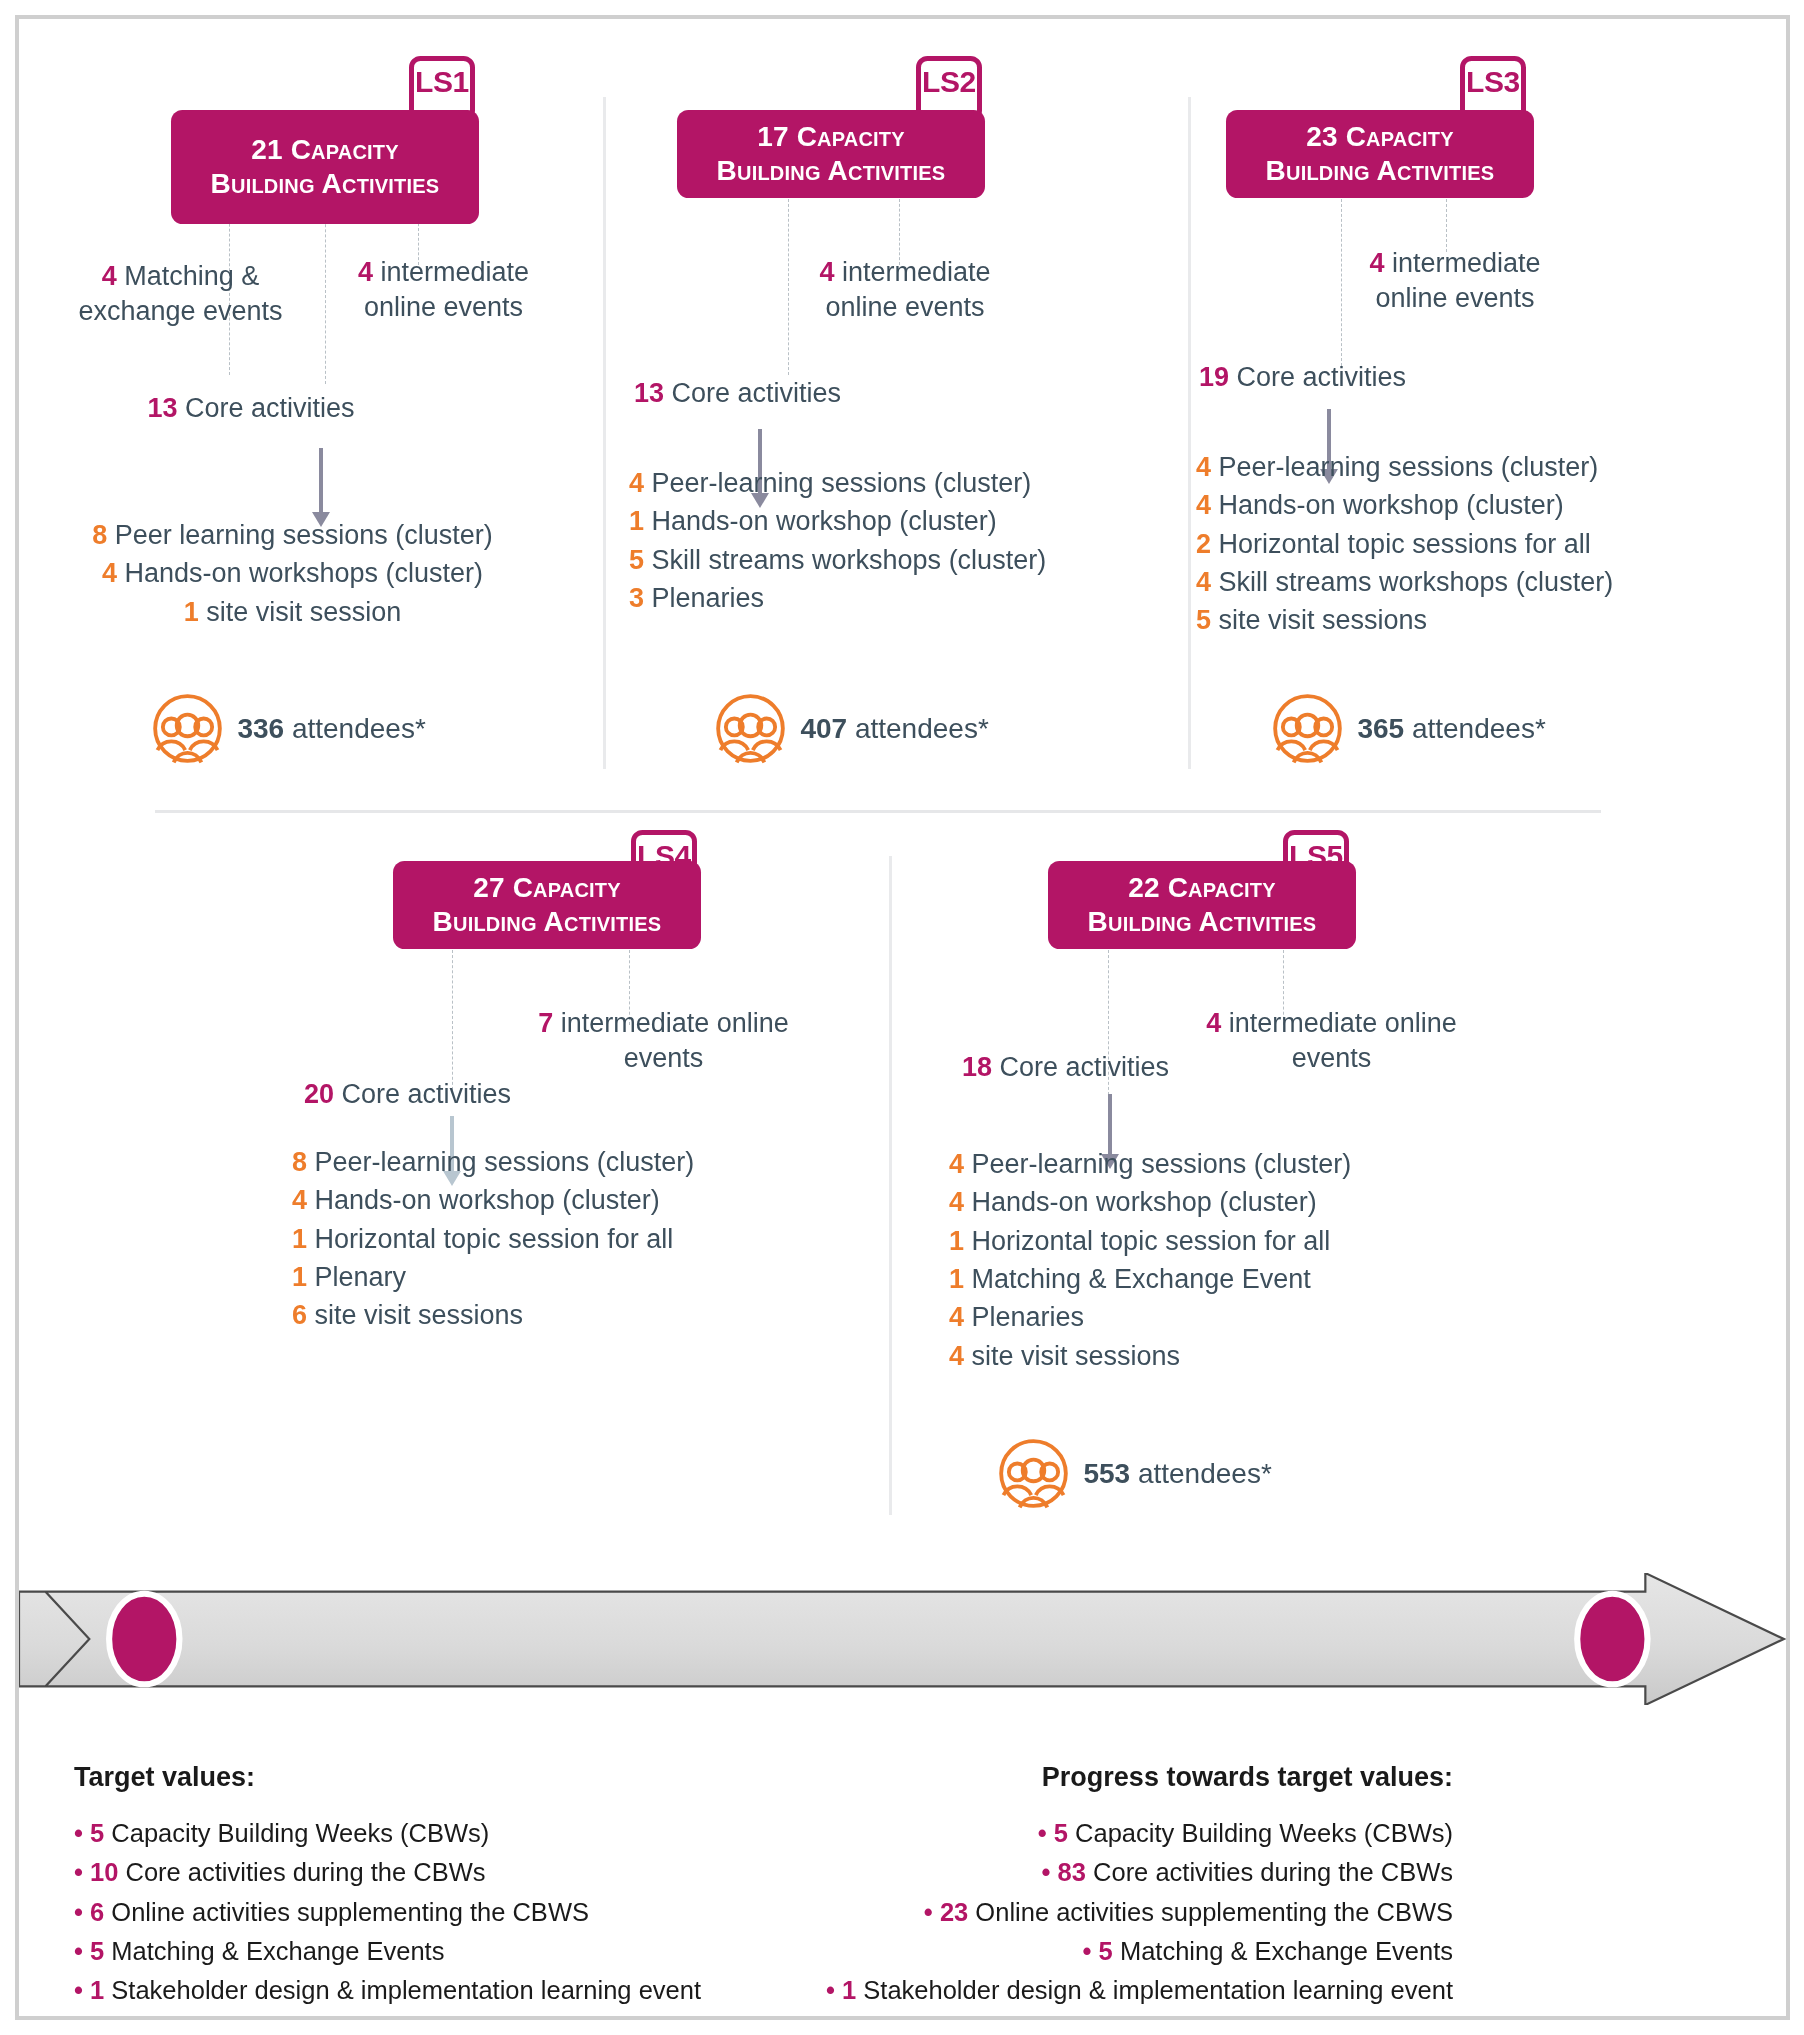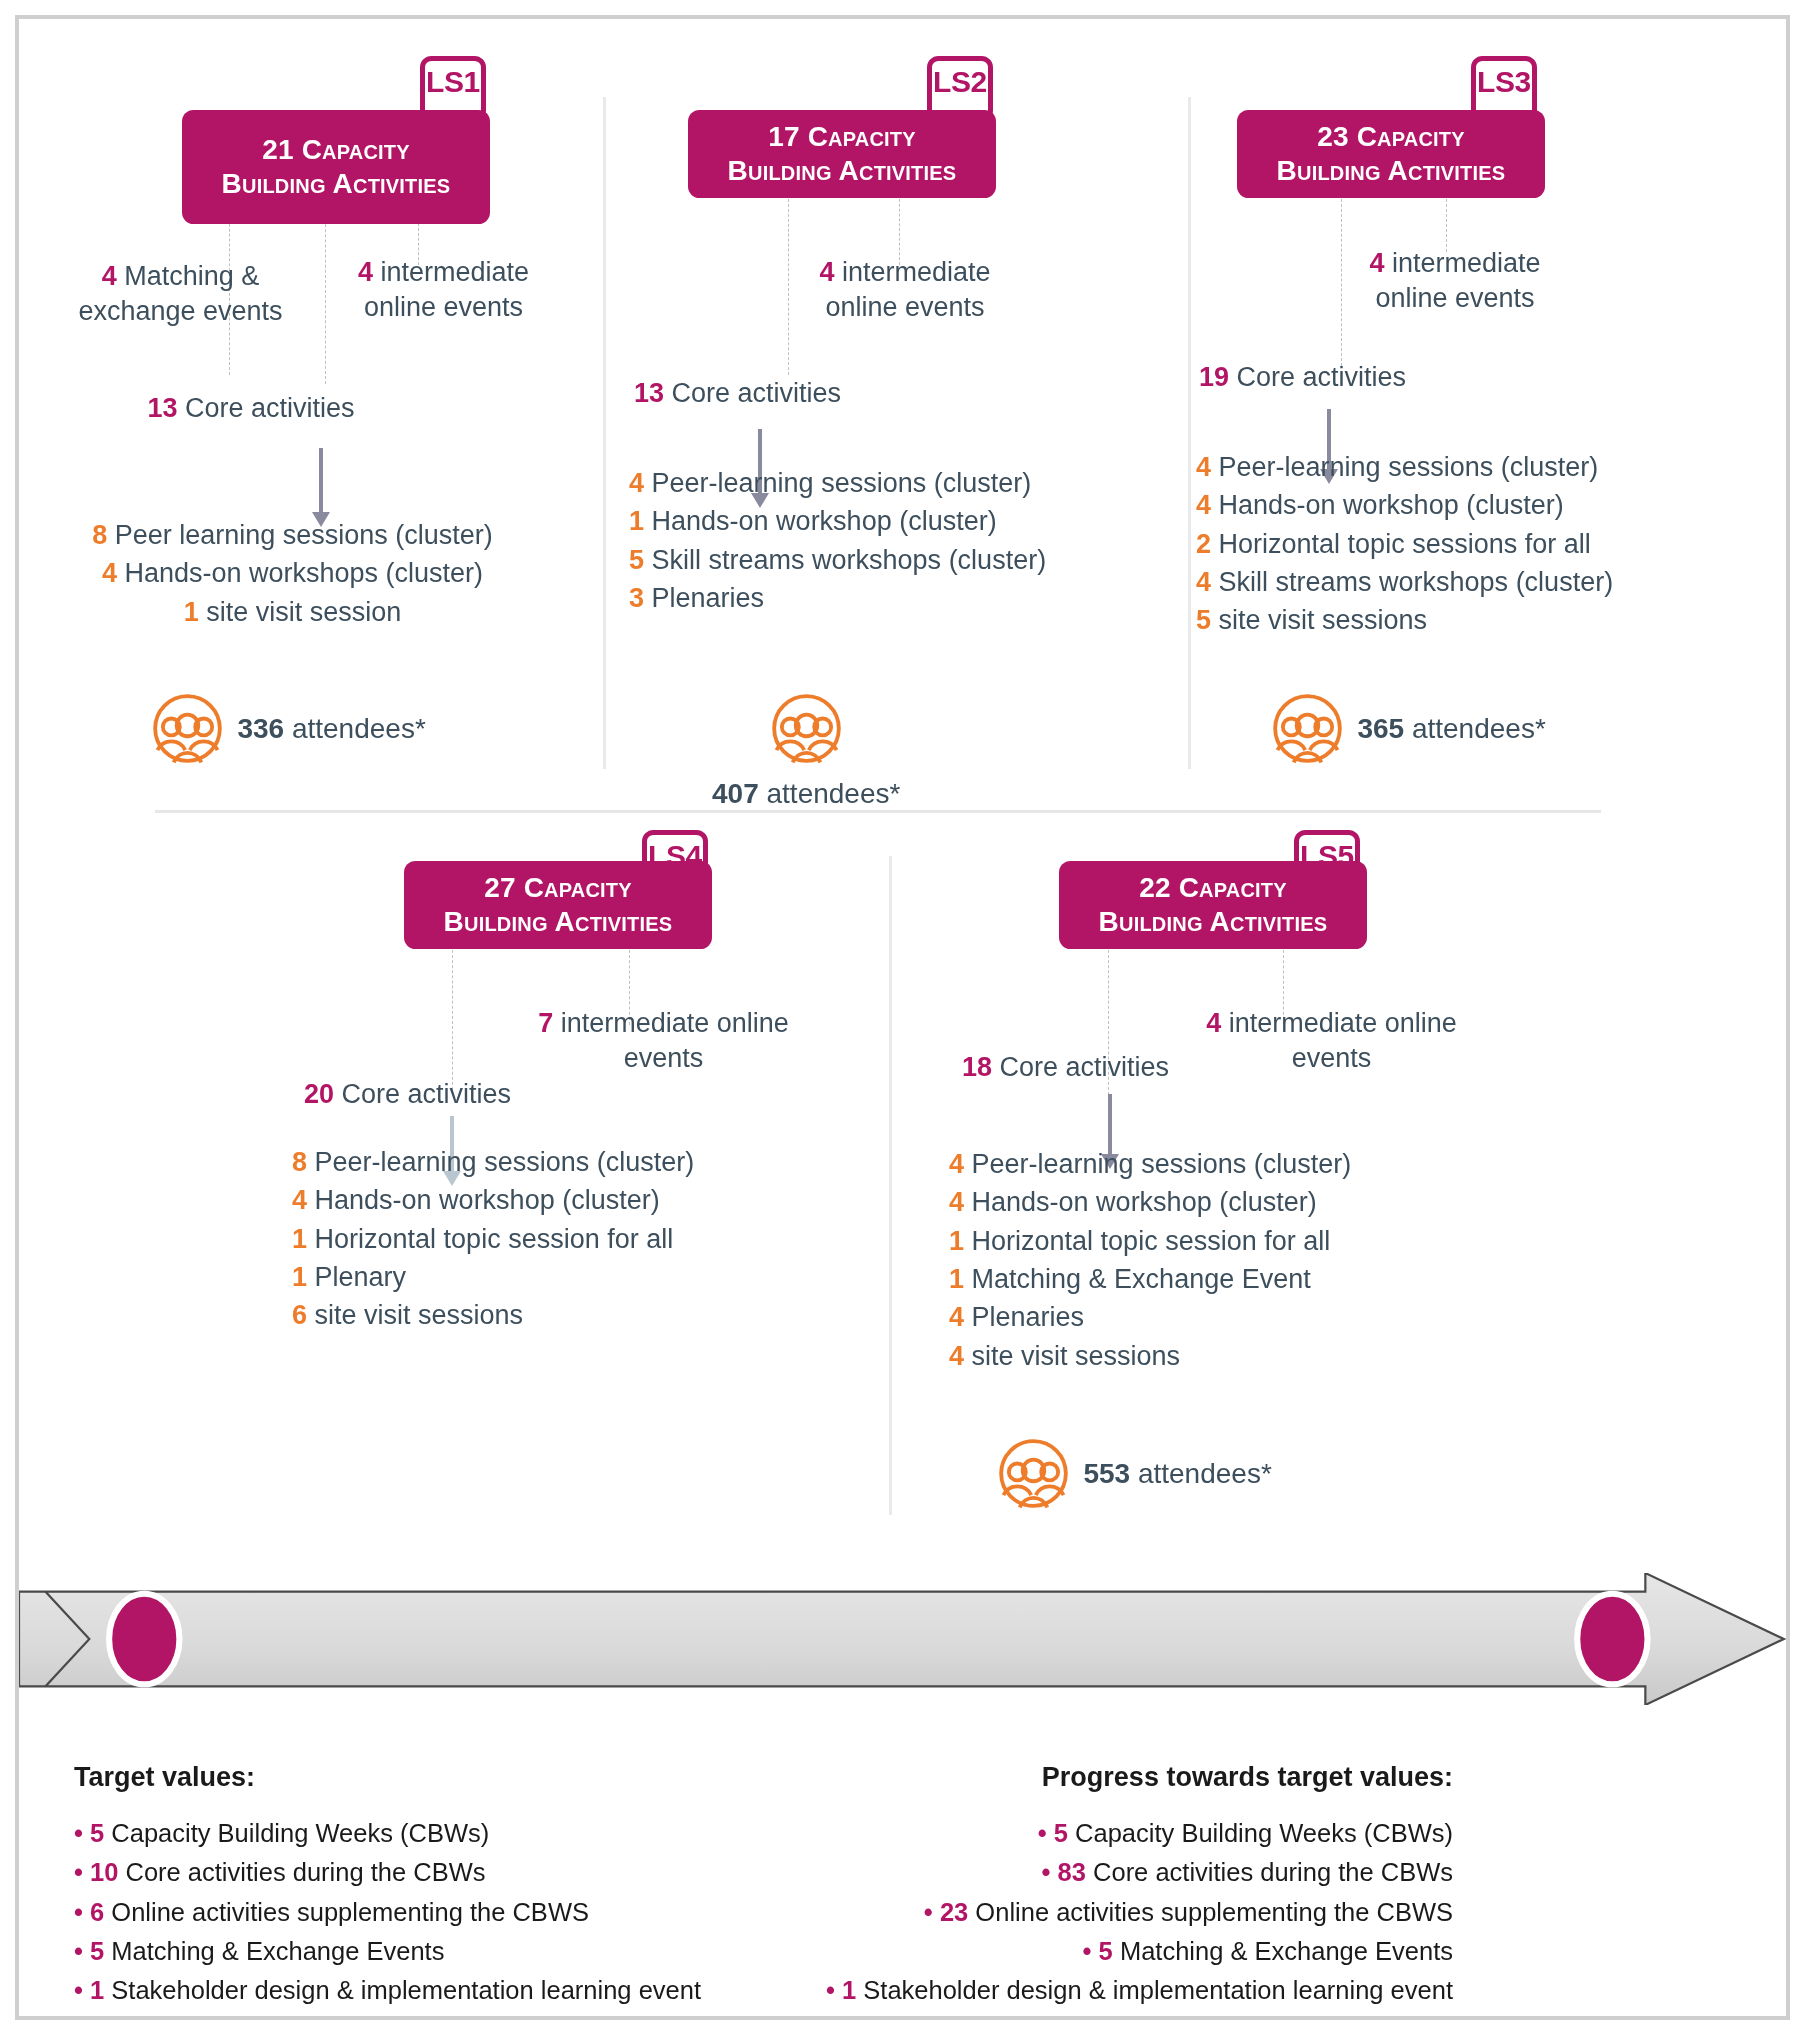--- a/index.html
+++ b/index.html
@@ -7,21 +7,20 @@
     font-family:"Liberation Sans","DejaVu Sans",sans-serif;
     color:#3d4f5c;
   }
   .page{
     position:relative;
     width:1805px;
     height:2035px;
     background:#ffffff;
     box-sizing:border-box;
     overflow:hidden;
-    padding-left:11px;
   }
   .page-border{
     position:absolute;
     left:15px; top:15px;
     width:1775px; height:2005px;
     border:4px solid #cfcfcf;
     box-sizing:border-box;
     pointer-events:none;
   }
 
@@ -240,21 +239,21 @@
     <div class="li">
       <span class="num-o">5</span>
       <span class="txt">Skill streams workshops (cluster)</span>
     </div>
     <div class="li">
       <span class="num-o">3</span>
       <span class="txt">Plenaries</span>
     </div>
   </div>
 
-  <div class="att" style="left:712px;top:690px;flex-direction:column;">
+  <div class="att" style="left:712px;top:690px;">
     <span>
       <svg width="77" height="77" viewBox="0 0 100 100">
         <circle cx="50" cy="50" r="42" fill="none" stroke="#ee7d2b" stroke-width="5"></circle>
         <circle cx="29" cy="48" r="11" fill="none" stroke="#ee7d2b" stroke-width="5"></circle>
         <circle cx="71" cy="48" r="11" fill="none" stroke="#ee7d2b" stroke-width="5"></circle>
         <circle cx="50" cy="46" r="14" fill="none" stroke="#ee7d2b" stroke-width="5"></circle>
         <path d="M11 78 a20 20 0 0 1 36 0" fill="none" stroke="#ee7d2b" stroke-width="5"></path>
         <path d="M53 78 a20 20 0 0 1 36 0" fill="none" stroke="#ee7d2b" stroke-width="5"></path>
         <path d="M32 94 a20 22 0 0 1 36 0" fill="none" stroke="#ee7d2b" stroke-width="5"></path>
       </svg>

